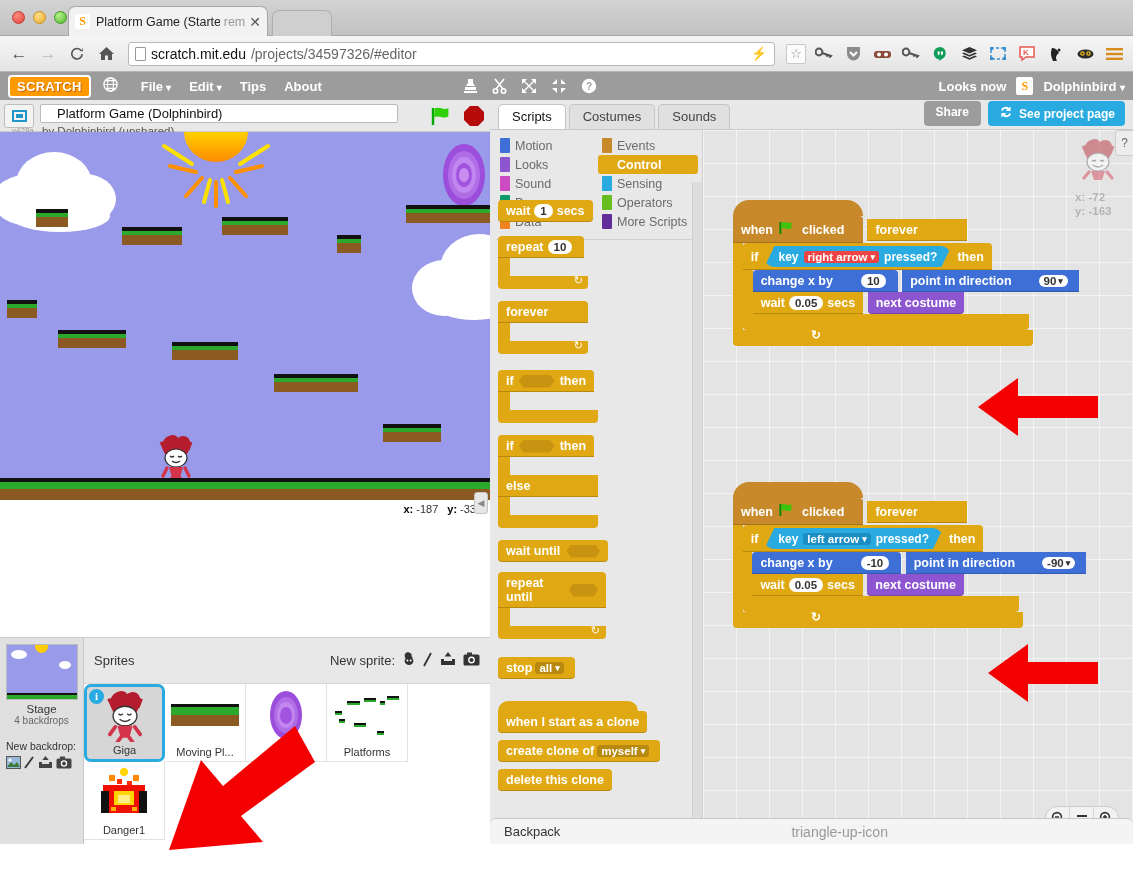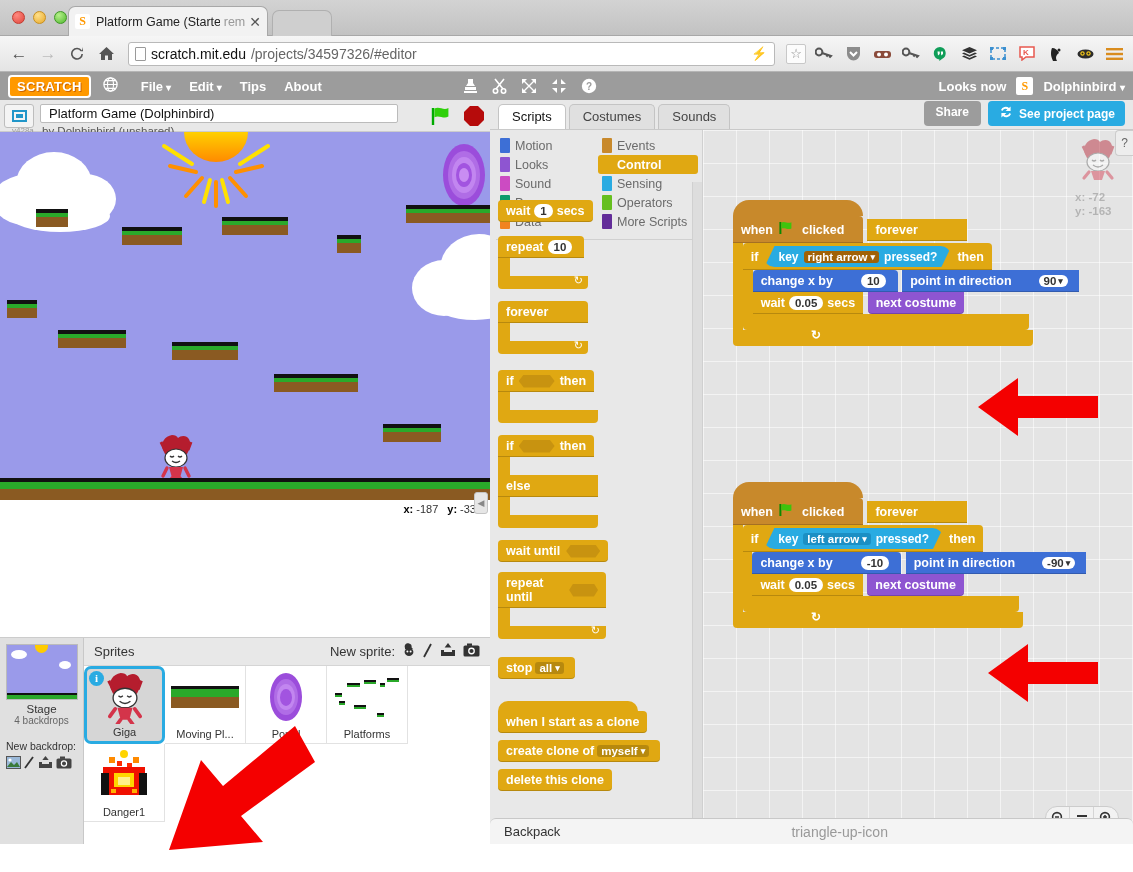--- a/index.html
+++ b/index.html
@@ -93,21 +93,21 @@
   .stage-head{ height:32px; background:#e8e8e8; display:flex; align-items:flex-start;
                padding:4px 6px 0 4px; border-bottom:1px solid #ccc; position:relative;}
   .stage-btn{ width:30px;height:24px;border:1px solid #bdbdbd;background:#f4f4f4;border-radius:3px;
               display:flex;align-items:center;justify-content:center;position:relative;}
   .stage-btn .sq{ width:15px;height:12px;border:2px solid #2196c9; position:relative;}
   .stage-btn .sq:after{content:"";position:absolute;inset:2px;background:#2196c9;}
   .vtag{ position:absolute; left:12px; top:26px; font-size:8px; color:#9a9a9a; }
   .title-wrap{ flex:1; margin-left:6px; }
   .proj-title{
     width:358px; height:19px; border:1px solid #bbb; border-radius:2px; background:#fff;
-    font-size:13px; padding:1px 8px; color:#111; font-family:"Liberation Sans",sans-serif;
+    font-size:13px; padding:1px 16px; color:#111; font-family:"Liberation Sans",sans-serif;
   }
   .proj-by{ font-size:11.5px; color:#555; margin-top:2px; margin-left:2px;}
   .green-flag{ margin-left:6px; margin-top:2px; }
   .stop-btn{ width:20px;height:20px;background:#b60b0b;margin-left:9px;margin-top:2px;
              clip-path:polygon(30% 0,70% 0,100% 30%,100% 70%,70% 100%,30% 100%,0 70%,0 30%);}
 
   
   .stage{ width:490px; height:368px; background:#9a9aea; position:relative; overflow:hidden; }
   .cloud{ position:absolute; background:#fff; border-radius:50%; }
   .plat{ position:absolute; background:#2aa92a; border-top:4px solid #111;
@@ -144,21 +144,21 @@
   .stage-thumb .g{ position:absolute;left:0;right:0;bottom:0;height:6px;background:#2aa92a;border-top:2px solid #111;}
   .stage-thumb .c1{ position:absolute;left:4px;top:5px;width:16px;height:9px;background:#fff;border-radius:50%;}
   .stage-thumb .c2{ position:absolute;right:6px;top:16px;width:12px;height:8px;background:#fff;border-radius:50%;}
   .stage-thumb .s{ position:absolute;left:28px;top:0px;width:13px;height:8px;background:#fc0;border-radius:0 0 13px 13px;}
   .stage-lbl{ font-size:11.5px;color:#333;margin-top:3px;}
   .stage-sub{ font-size:10px;color:#666;}
   .newbd{ font-size:10.5px;color:#333;margin-top:14px;text-align:left;padding-left:2px;}
   .bd-icons{ display:flex;gap:3px;margin-top:4px;padding-left:2px;align-items:center;color:#444;font-size:13px;}
 
   .sprites-col{ flex:1; background:#fff; display:flex; flex-direction:column; }
-  .sprites-head{ height:28px;background:#e8e8e8;display:flex;align-items:center;
+  .sprites-head{ height:46px;background:#e8e8e8;display:flex;align-items:center;
                  padding:0 10px;font-size:13px;color:#333;border-bottom:1px solid #d5d5d5;text-align:right;}
   .newsprite{ margin-left:auto;display:flex;align-items:center;gap:7px;font-size:13px;color:#333;}
   .newsprite .ic{ font-size:14px;color:#333;}
   .sprite-grid{ display:flex;flex-wrap:wrap; align-content:flex-start; position:relative; }
   .sprite-cell{ width:81px;height:78px;border-right:1px solid #e2e2e2;border-bottom:1px solid #e2e2e2;
                 display:flex;flex-direction:column;align-items:center;justify-content:flex-end;
                 padding-bottom:3px;position:relative;background:#fff;}
   .sprite-cell.sel{ background:#d6d6d6;border:3px solid #29abe2;border-radius:7px;}
   .sprite-cell .thumb{ flex:1;display:flex;align-items:center;justify-content:center;width:100%;}
   .sprite-cell .nm{ font-size:11px;color:#333;white-space:nowrap;}
@@ -899,21 +899,21 @@
           <div style="display:flex">
             <div style="width:14px;background:#e0a812"></div>
             <div>
               
               <div class="blk ctrl" style="border-radius:4px 4px 0 0;padding:3px 8px;">
                 <span>if</span>
                 <span style="display:inline-flex;align-items:center;background:#29abe2;margin:0 6px;padding:2px 14px;height:21px;
                              clip-path:polygon(10px 0,100% 0,calc(100% - 10px) 100%,0 100%);
                              border-radius:11px;color:#fff;font-size:12px;font-weight:bold;">
                   <span>key</span>
-                  <span class="dd" style="background:#a16207;margin:0 5px;">
+                  <span class="dd" style="background:#ef4444;margin:0 5px;">
                     <span>right arrow</span>
                     <span style="font-size:9px">▾</span>
                   </span>
                   <span>pressed?</span>
                 </span>
                 <span>then</span>
               </div>
               <div style="display:flex">
                 <div style="width:14px;background:#e0a812"></div>
                 <div>

